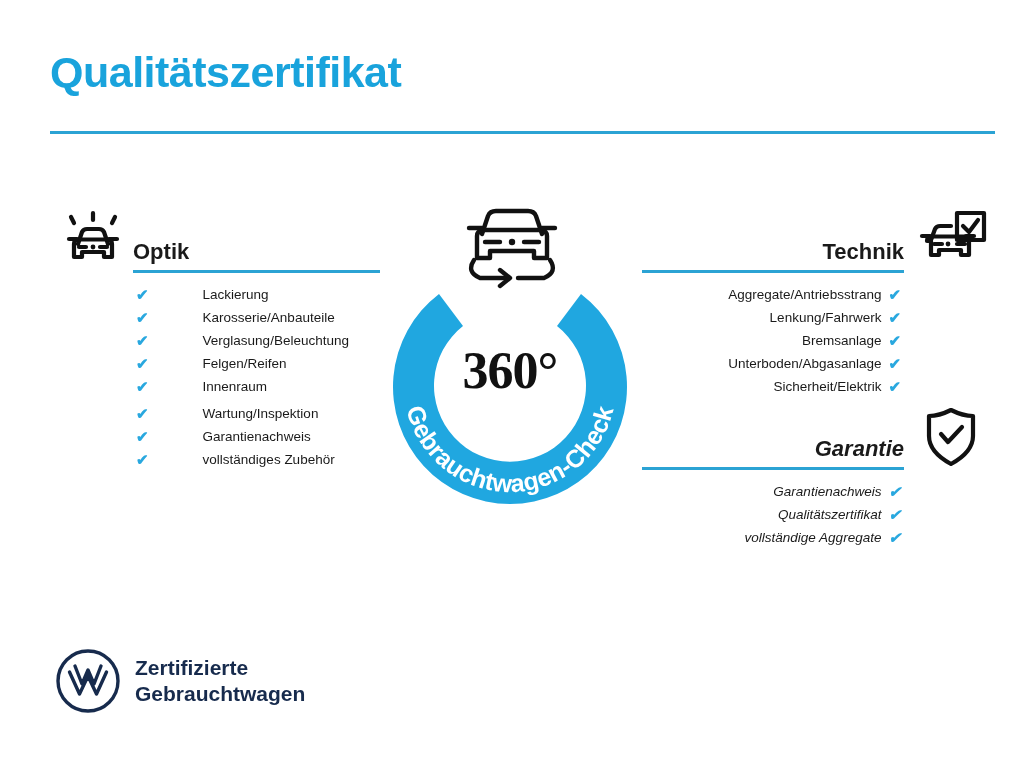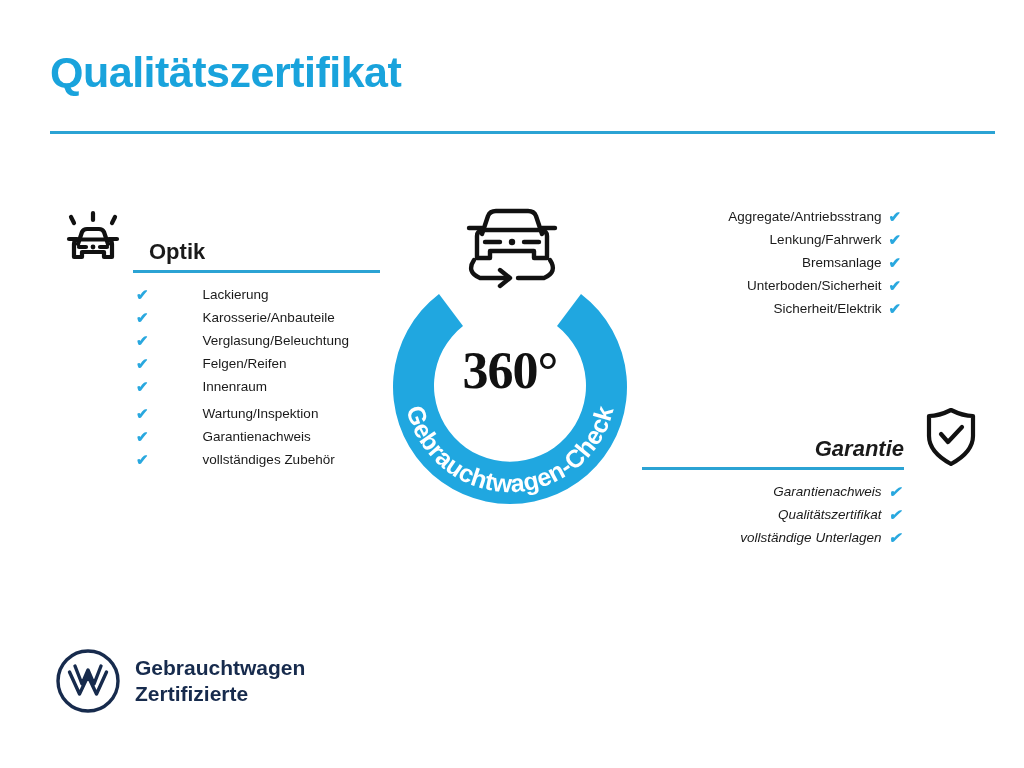--- a/index.html
+++ b/index.html
@@ -66,21 +66,20 @@
   .left .sec-icon  { left: 0; }
   .right .sec-icon { right: 0; }
 
   .sec-title {
     position: absolute;
     bottom: 18px;
     font-size: 22px;
     font-weight: bold;
     color: #1A1A1A;
     white-space: nowrap;
-    margin-left: 16px;
   }
   .left .sec-title  { left: 83px; }
   .right .sec-title { right: 90px; }
 
   .sec-rule {
     position: absolute;
     bottom: 10px;
     height: 3px;
     background: #2BA3D4;
   }
@@ -229,35 +228,54 @@
         <span class="check-label">Garantienachweis</span>
       </li>
       <li class="check-item">
         <span class="check-mark">✔</span>
         <span class="check-label">vollständiges Zubehör</span>
       </li>
     </ul>
   </div>
 
   <div class="section right sec-technik">
+    <div class="sec-head">
+      <div class="sec-icon">
+        <svg width="72" height="60" viewBox="0 0 72 60">
+          <g fill="none" stroke="#111" stroke-width="4.2" stroke-linecap="round" stroke-linejoin="round">
+            <path d="M16 30 L20 19 Q21.5 16 25 16 L36 16"></path>
+            <path d="M12 31 Q12 27 16 26.5 L50 26.5 Q54 27 54 31 L54 45 L46 45 L46 40 L24 40 L24 45 L16 45 L16 31 Z"></path>
+            <path d="M7 26 L15 26"></path>
+            <path d="M51 26 L59 26"></path>
+            <path d="M19 34 L27 34"></path>
+            <path d="M42 34 L50 34"></path>
+            <rect x="42" y="3" width="27" height="27"></rect>
+            <path d="M48 16 L54 22 L63 10"></path>
+          </g>
+          <circle cx="33" cy="34" r="2.4" fill="#111"></circle>
+        </svg>
+      </div>
+      <div class="sec-title">Technik</div>
+      <div class="sec-rule"></div>
+    </div>
     <ul class="check-list">
       <li class="check-item">
         <span class="check-label">Aggregate/Antriebsstrang</span>
         <span class="check-mark">✔</span>
       </li>
       <li class="check-item">
         <span class="check-label">Lenkung/Fahrwerk</span>
         <span class="check-mark">✔</span>
       </li>
       <li class="check-item">
         <span class="check-label">Bremsanlage</span>
         <span class="check-mark">✔</span>
       </li>
       <li class="check-item">
-        <span class="check-label">Unterboden/Sicherheit</span>
+        <span class="check-label">Unterboden/Abgasanlage</span>
         <span class="check-mark">✔</span>
       </li>
       <li class="check-item">
         <span class="check-label">Sicherheit/Elektrik</span>
         <span class="check-mark">✔</span>
       </li>
     </ul>
   </div>
 
   <div class="section right sec-garantie">
@@ -276,21 +294,21 @@
     <ul class="check-list">
       <li class="check-item">
         <span class="check-label">Garantienachweis</span>
         <span class="check-mark">✔</span>
       </li>
       <li class="check-item">
         <span class="check-label">Qualitätszertifikat</span>
         <span class="check-mark">✔</span>
       </li>
       <li class="check-item">
-        <span class="check-label">vollständige Unterlagen</span>
+        <span class="check-label">vollständige Aggregate</span>
         <span class="check-mark">✔</span>
       </li>
     </ul>
   </div>
 
   <div class="badge">
     <svg width="266" height="266" viewBox="0 0 266 266">
       <defs>
         <path id="arcPath" d="M 27 133 A 106 106 0 0 0 239 133" fill="none"></path>
       </defs>
@@ -328,18 +346,18 @@
     <div class="vw-mark">
       <svg width="66" height="66" viewBox="0 0 66 66">
         <circle cx="33" cy="33" r="30" fill="none" stroke="#172B4D" stroke-width="3.4"></circle>
         <path d="M20 18 L27 36 L33 22 L39 36 L46 18
                  M24.5 46 L14.5 24
                  M41.5 46 L51.5 24
                  M24.5 46 L33 28 L41.5 46" fill="none" stroke="#172B4D" stroke-width="3.4" stroke-linejoin="round" stroke-linecap="round"></path>
       </svg>
     </div>
     <div class="vw-text">
+      <div>Zertifizierte</div>
       <div>Gebrauchtwagen</div>
-      <div>Zertifizierte</div>
     </div>
   </div>
 
 </div>
 
 </body></html>

